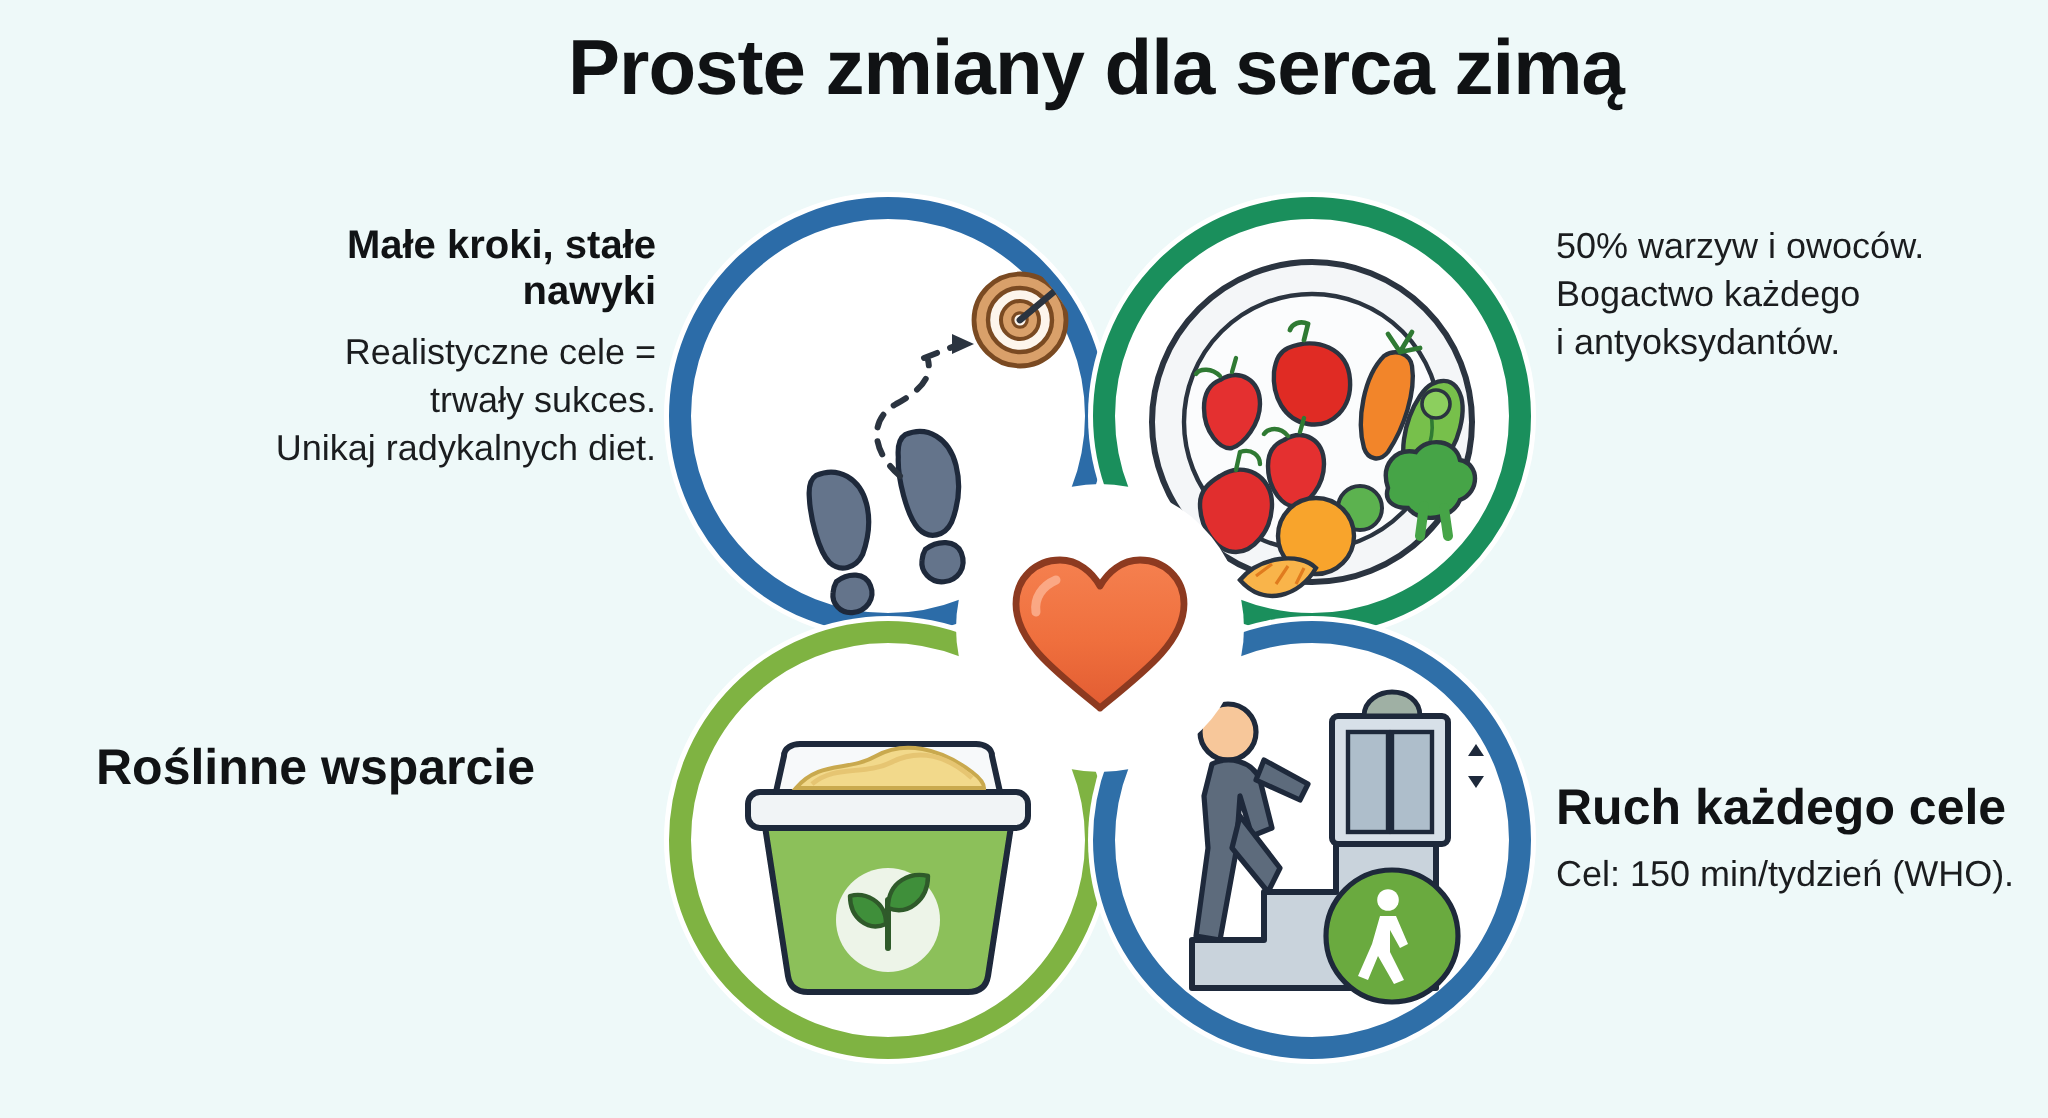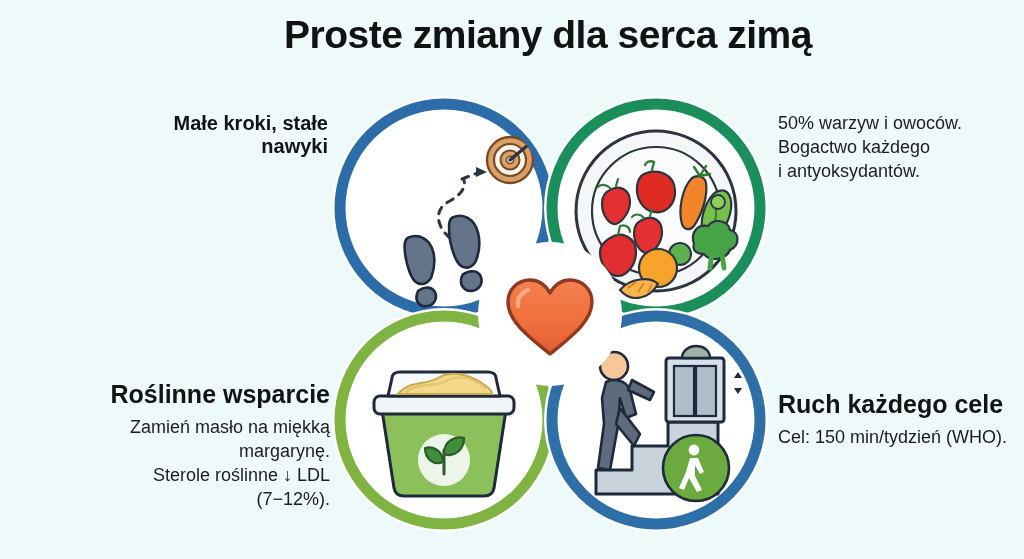--- a/index.html
+++ b/index.html
@@ -41,21 +41,21 @@
   }
   .block .p{
     font-size:18px;line-height:1.33;
     color:#1b1d1f;
     margin:0;
   }
   .block .p div{white-space:nowrap;}
 
   .blk-tl{left:20px;top:112px;width:272px;text-align:right;}
   .blk-tr{left:742px;top:112px;width:280px;text-align:left;}
-  .blk-bl{left:12px;top:380px;width:282px;text-align:right;}
+  .blk-bl{left:12px;top:370px;width:282px;}
   .blk-br{left:742px;top:390px;width:282px;text-align:left;}
   .blk-bl .h{font-size:25px;}
   .blk-br .h{font-size:25px;}
 </style>
 </head>
 <body>
 
 <div class="stage">
 
   <div class="title">Proste zmiany dla serca zimą</div>
@@ -244,40 +244,39 @@
         </g>
       </g>
     </svg>
   </div>
 
   <div class="block blk-tl">
     <div class="h">
       <div>Małe kroki, stałe</div>
       <div>nawyki</div>
     </div>
+    <div class="p">
+      <div>Realistyczne cele =</div>
+      <div>trwały sukces.</div>
+      <div>Unikaj radykalnych diet.</div>
+    </div>
   </div>
 
   <div class="block blk-tr">
     <div class="p">
       <div>50% warzyw i owoców.</div>
       <div>Bogactwo każdego</div>
       <div>i antyoksydantów.</div>
     </div>
   </div>
 
   <div class="block blk-bl">
     <div class="h">
       <div>Roślinne wsparcie</div>
     </div>
-    <div class="p">
-      <div>Zamień masło na miękką</div>
-      <div>margarynę.</div>
-      <div>Sterole roślinne ↓ LDL</div>
-      <div>(7−12%).</div>
-    </div>
   </div>
 
   <div class="block blk-br">
     <div class="h">
       <div>Ruch każdego cele</div>
     </div>
     <div class="p">
       <div>Cel: 150 min/tydzień (WHO).</div>
     </div>
   </div>

